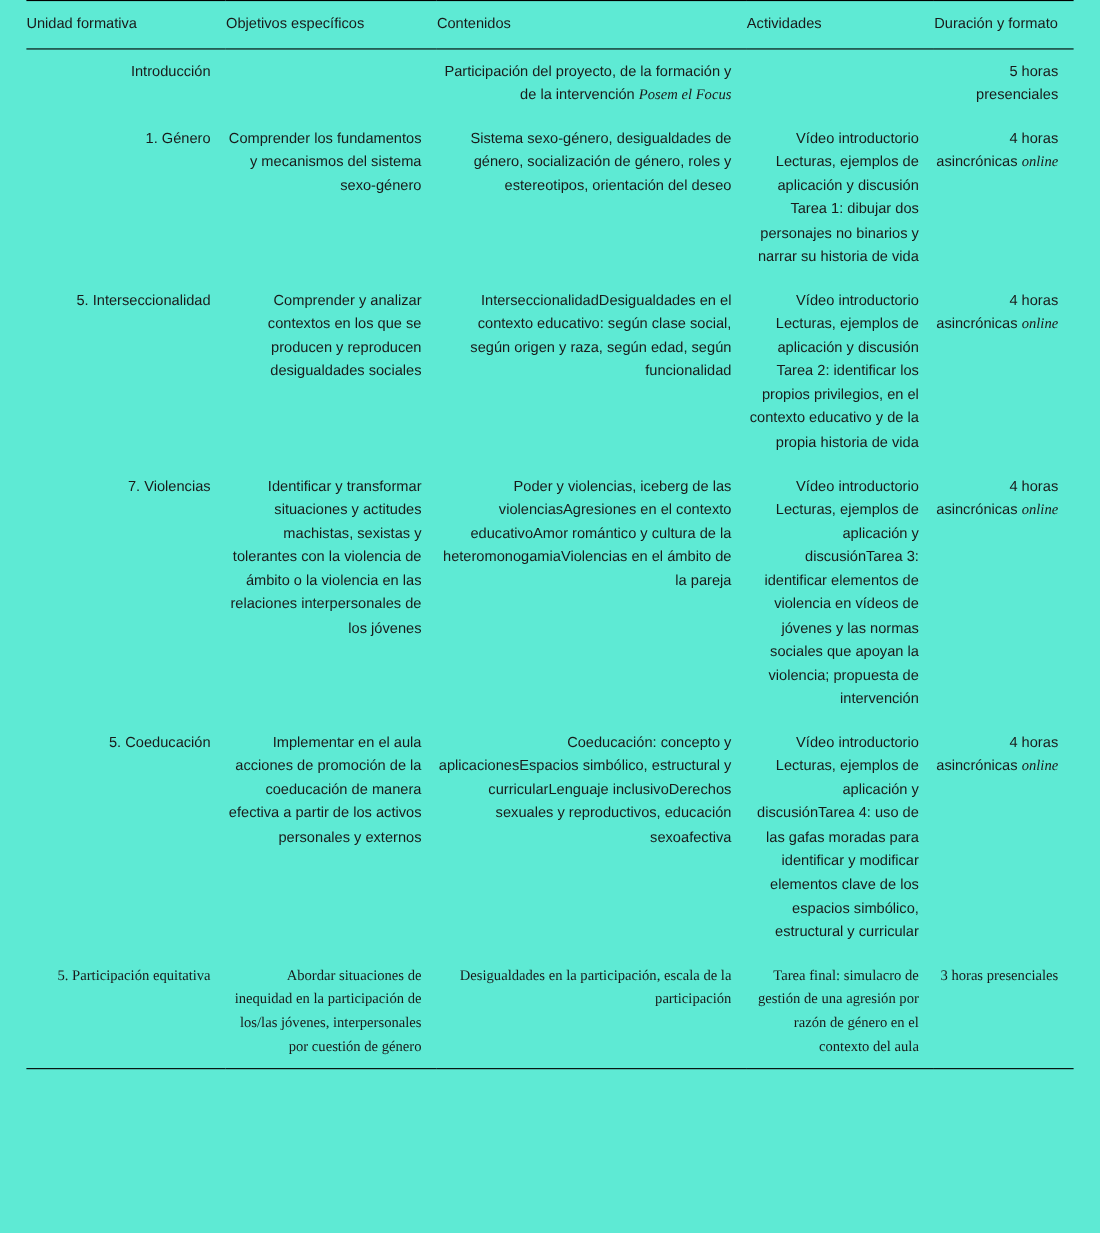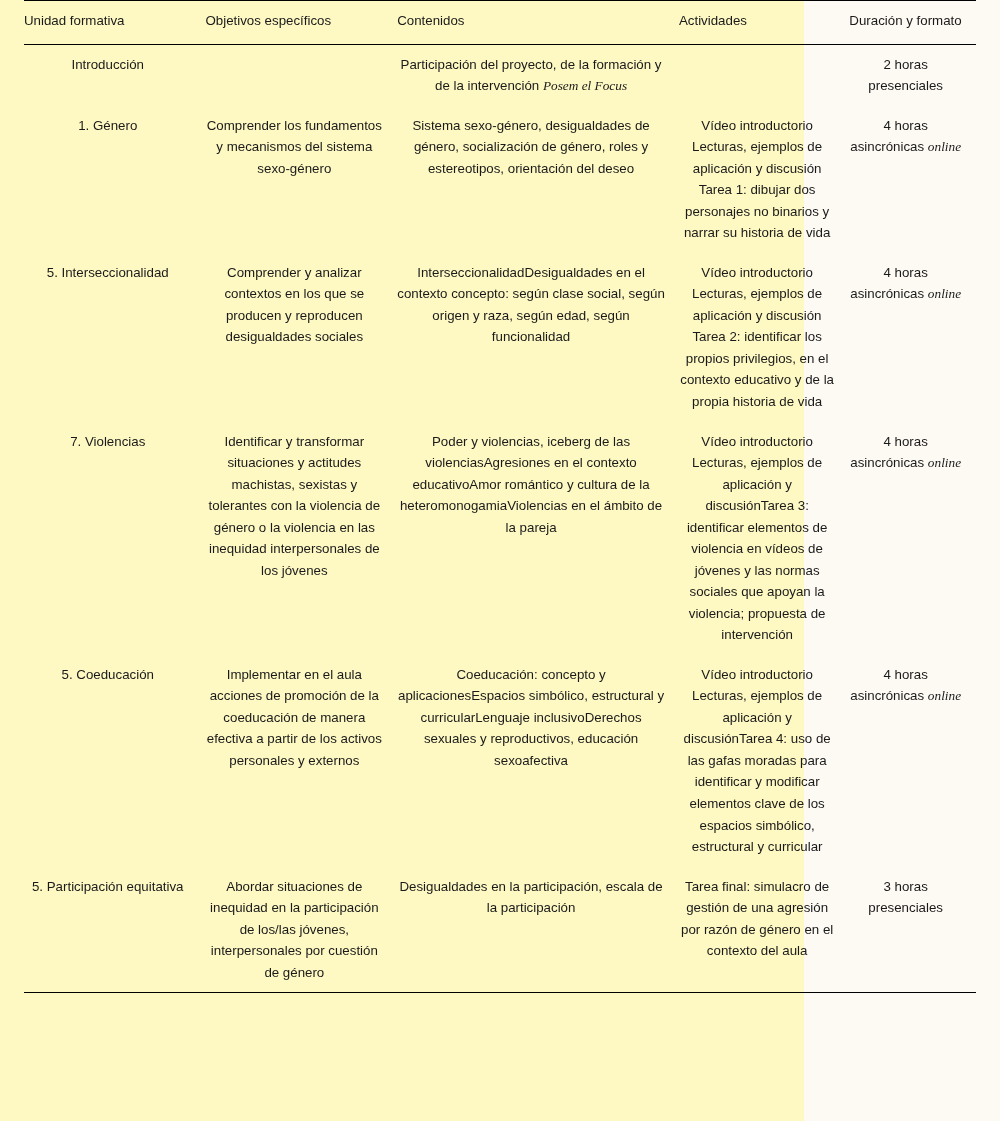--- a/index.html
+++ b/index.html
@@ -7,48 +7,49 @@
     padding: 0;
     background: #fdfaf3;
   }
   body {
     width: 1000px;
     min-height: 1121px;
     font-family: "Liberation Sans", sans-serif;
     color: #1a1a1a;
   }
   .page {
-    width: 804px;
+    width: 1000px;
     min-height: 1121px;
-    background: #fef9c3;
+    background: #5eead4;
     box-sizing: border-box;
     padding: 0 24px;
     position: relative;
   }
   table.program-table {
     width: 952px;
     border-collapse: collapse;
     font-size: 13.3px;
     line-height: 1.62;
   }
   table.program-table thead th {
     text-align: left;
     font-weight: normal;
     vertical-align: top;
     padding: 9px 14px 12px 0;
     border-top: 1.6px solid #000;
     border-bottom: 1.1px solid #000;
   }
   table.program-table tbody td {
-    text-align: center;
+    text-align: right;
     vertical-align: top;
     padding: 9px 14px 9px 0;
   }
   table.program-table tbody tr:last-child td {
     border-bottom: 1.6px solid #000;
+    font-family: Liberation Serif, serif;
   }
   
   .col-unidad   { width: 176px; }
   .col-objet    { width: 190px; }
   .col-conten   { width: 278px; }
   .col-activ    { width: 166px; }
   .col-durac    { width: 118px; }
 
   td.cell, th.cell { word-wrap: break-word; }
   .em { font-style: italic; font-family: Liberation Serif, serif; }
@@ -68,42 +69,42 @@
         <th class="cell col-durac">Duración y formato</th>
       </tr>
     </thead>
     <tbody>
 
       <tr>
         <td class="cell col-unidad">Introducción</td>
         <td class="cell col-objet"></td>
         <td class="cell col-conten"><span class="seg-inline">Participación del proyecto, de la formación y de la intervención </span><span class="em">Posem el Focus</span></td>
         <td class="cell col-activ"></td>
-        <td class="cell col-durac"><span class="seg-inline">2 horas presenciales</span><span class="em"></span></td>
+        <td class="cell col-durac"><span class="seg-inline">5 horas presenciales</span><span class="em"></span></td>
       </tr>
 
       <tr>
         <td class="cell col-unidad">1. Género</td>
         <td class="cell col-objet">Comprender los fundamentos y mecanismos del sistema sexo-género</td>
         <td class="cell col-conten"><span class="seg-inline">Sistema sexo-género, desigualdades de género, socialización de género, roles y estereotipos, orientación del deseo</span><span class="em"></span></td>
         <td class="cell col-activ">Vídeo introductorio Lecturas, ejemplos de aplicación y discusión Tarea 1: dibujar dos personajes no binarios y narrar su historia de vida</td>
         <td class="cell col-durac"><span class="seg-inline">4 horas asincrónicas </span><span class="em">online</span></td>
       </tr>
 
       <tr>
         <td class="cell col-unidad">5. Interseccionalidad</td>
         <td class="cell col-objet">Comprender y analizar contextos en los que se producen y reproducen desigualdades sociales</td>
-        <td class="cell col-conten"><span class="seg-inline">InterseccionalidadDesigualdades en el contexto concepto: según clase social, según origen y raza, según edad, según funcionalidad</span><span class="em"></span></td>
+        <td class="cell col-conten"><span class="seg-inline">InterseccionalidadDesigualdades en el contexto educativo: según clase social, según origen y raza, según edad, según funcionalidad</span><span class="em"></span></td>
         <td class="cell col-activ">Vídeo introductorio Lecturas, ejemplos de aplicación y discusión Tarea 2: identificar los propios privilegios, en el contexto educativo y de la propia historia de vida</td>
         <td class="cell col-durac"><span class="seg-inline">4 horas asincrónicas </span><span class="em">online</span></td>
       </tr>
 
       <tr>
         <td class="cell col-unidad">7. Violencias</td>
-        <td class="cell col-objet">Identificar y transformar situaciones y actitudes machistas, sexistas y tolerantes con la violencia de género o la violencia en las inequidad interpersonales de los jóvenes</td>
+        <td class="cell col-objet">Identificar y transformar situaciones y actitudes machistas, sexistas y tolerantes con la violencia de ámbito o la violencia en las relaciones interpersonales de los jóvenes</td>
         <td class="cell col-conten"><span class="seg-inline">Poder y violencias, iceberg de las violenciasAgresiones en el contexto educativoAmor romántico y cultura de la heteromonogamiaViolencias en el ámbito de la pareja</span><span class="em"></span></td>
         <td class="cell col-activ">Vídeo introductorio Lecturas, ejemplos de aplicación y discusiónTarea 3: identificar elementos de violencia en vídeos de jóvenes y las normas sociales que apoyan la violencia; propuesta de intervención</td>
         <td class="cell col-durac"><span class="seg-inline">4 horas asincrónicas </span><span class="em">online</span></td>
       </tr>
 
       <tr>
         <td class="cell col-unidad">5. Coeducación</td>
         <td class="cell col-objet">Implementar en el aula acciones de promoción de la coeducación de manera efectiva a partir de los activos personales y externos</td>
         <td class="cell col-conten"><span class="seg-inline">Coeducación: concepto y aplicacionesEspacios simbólico, estructural y curricularLenguaje inclusivoDerechos sexuales y reproductivos, educación sexoafectiva</span><span class="em"></span></td>
         <td class="cell col-activ">Vídeo introductorio Lecturas, ejemplos de aplicación y discusiónTarea 4: uso de las gafas moradas para identificar y modificar elementos clave de los espacios simbólico, estructural y curricular</td>

